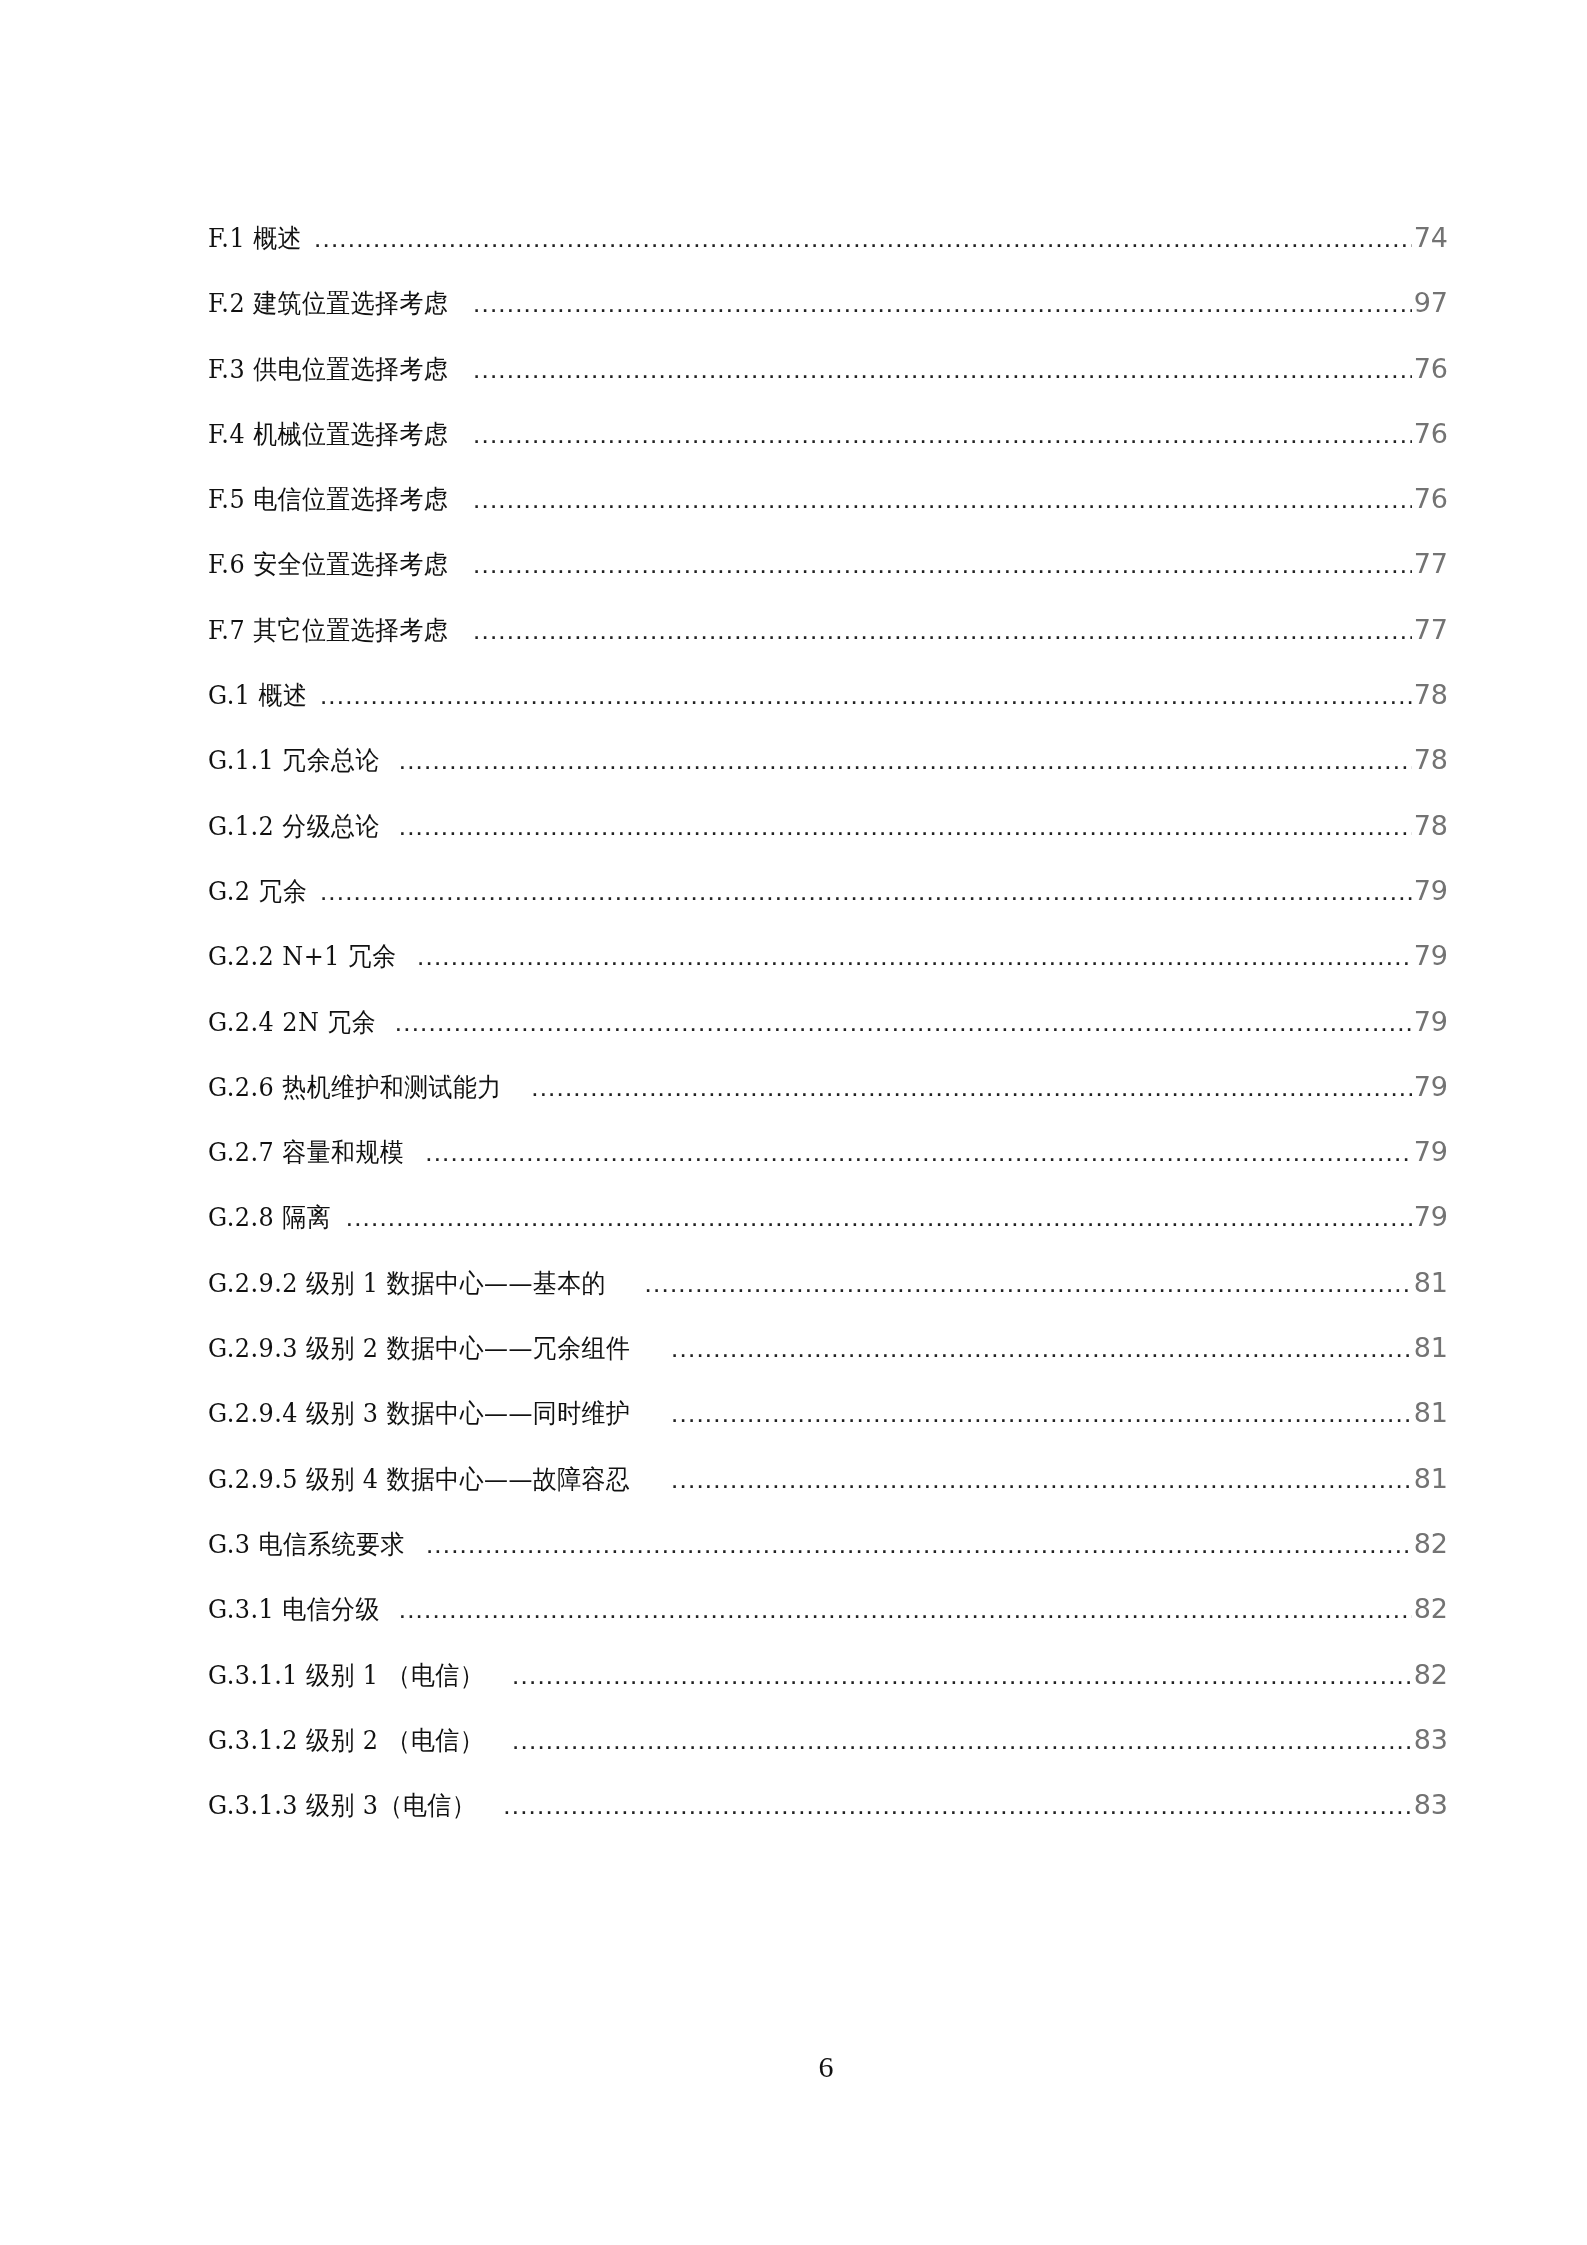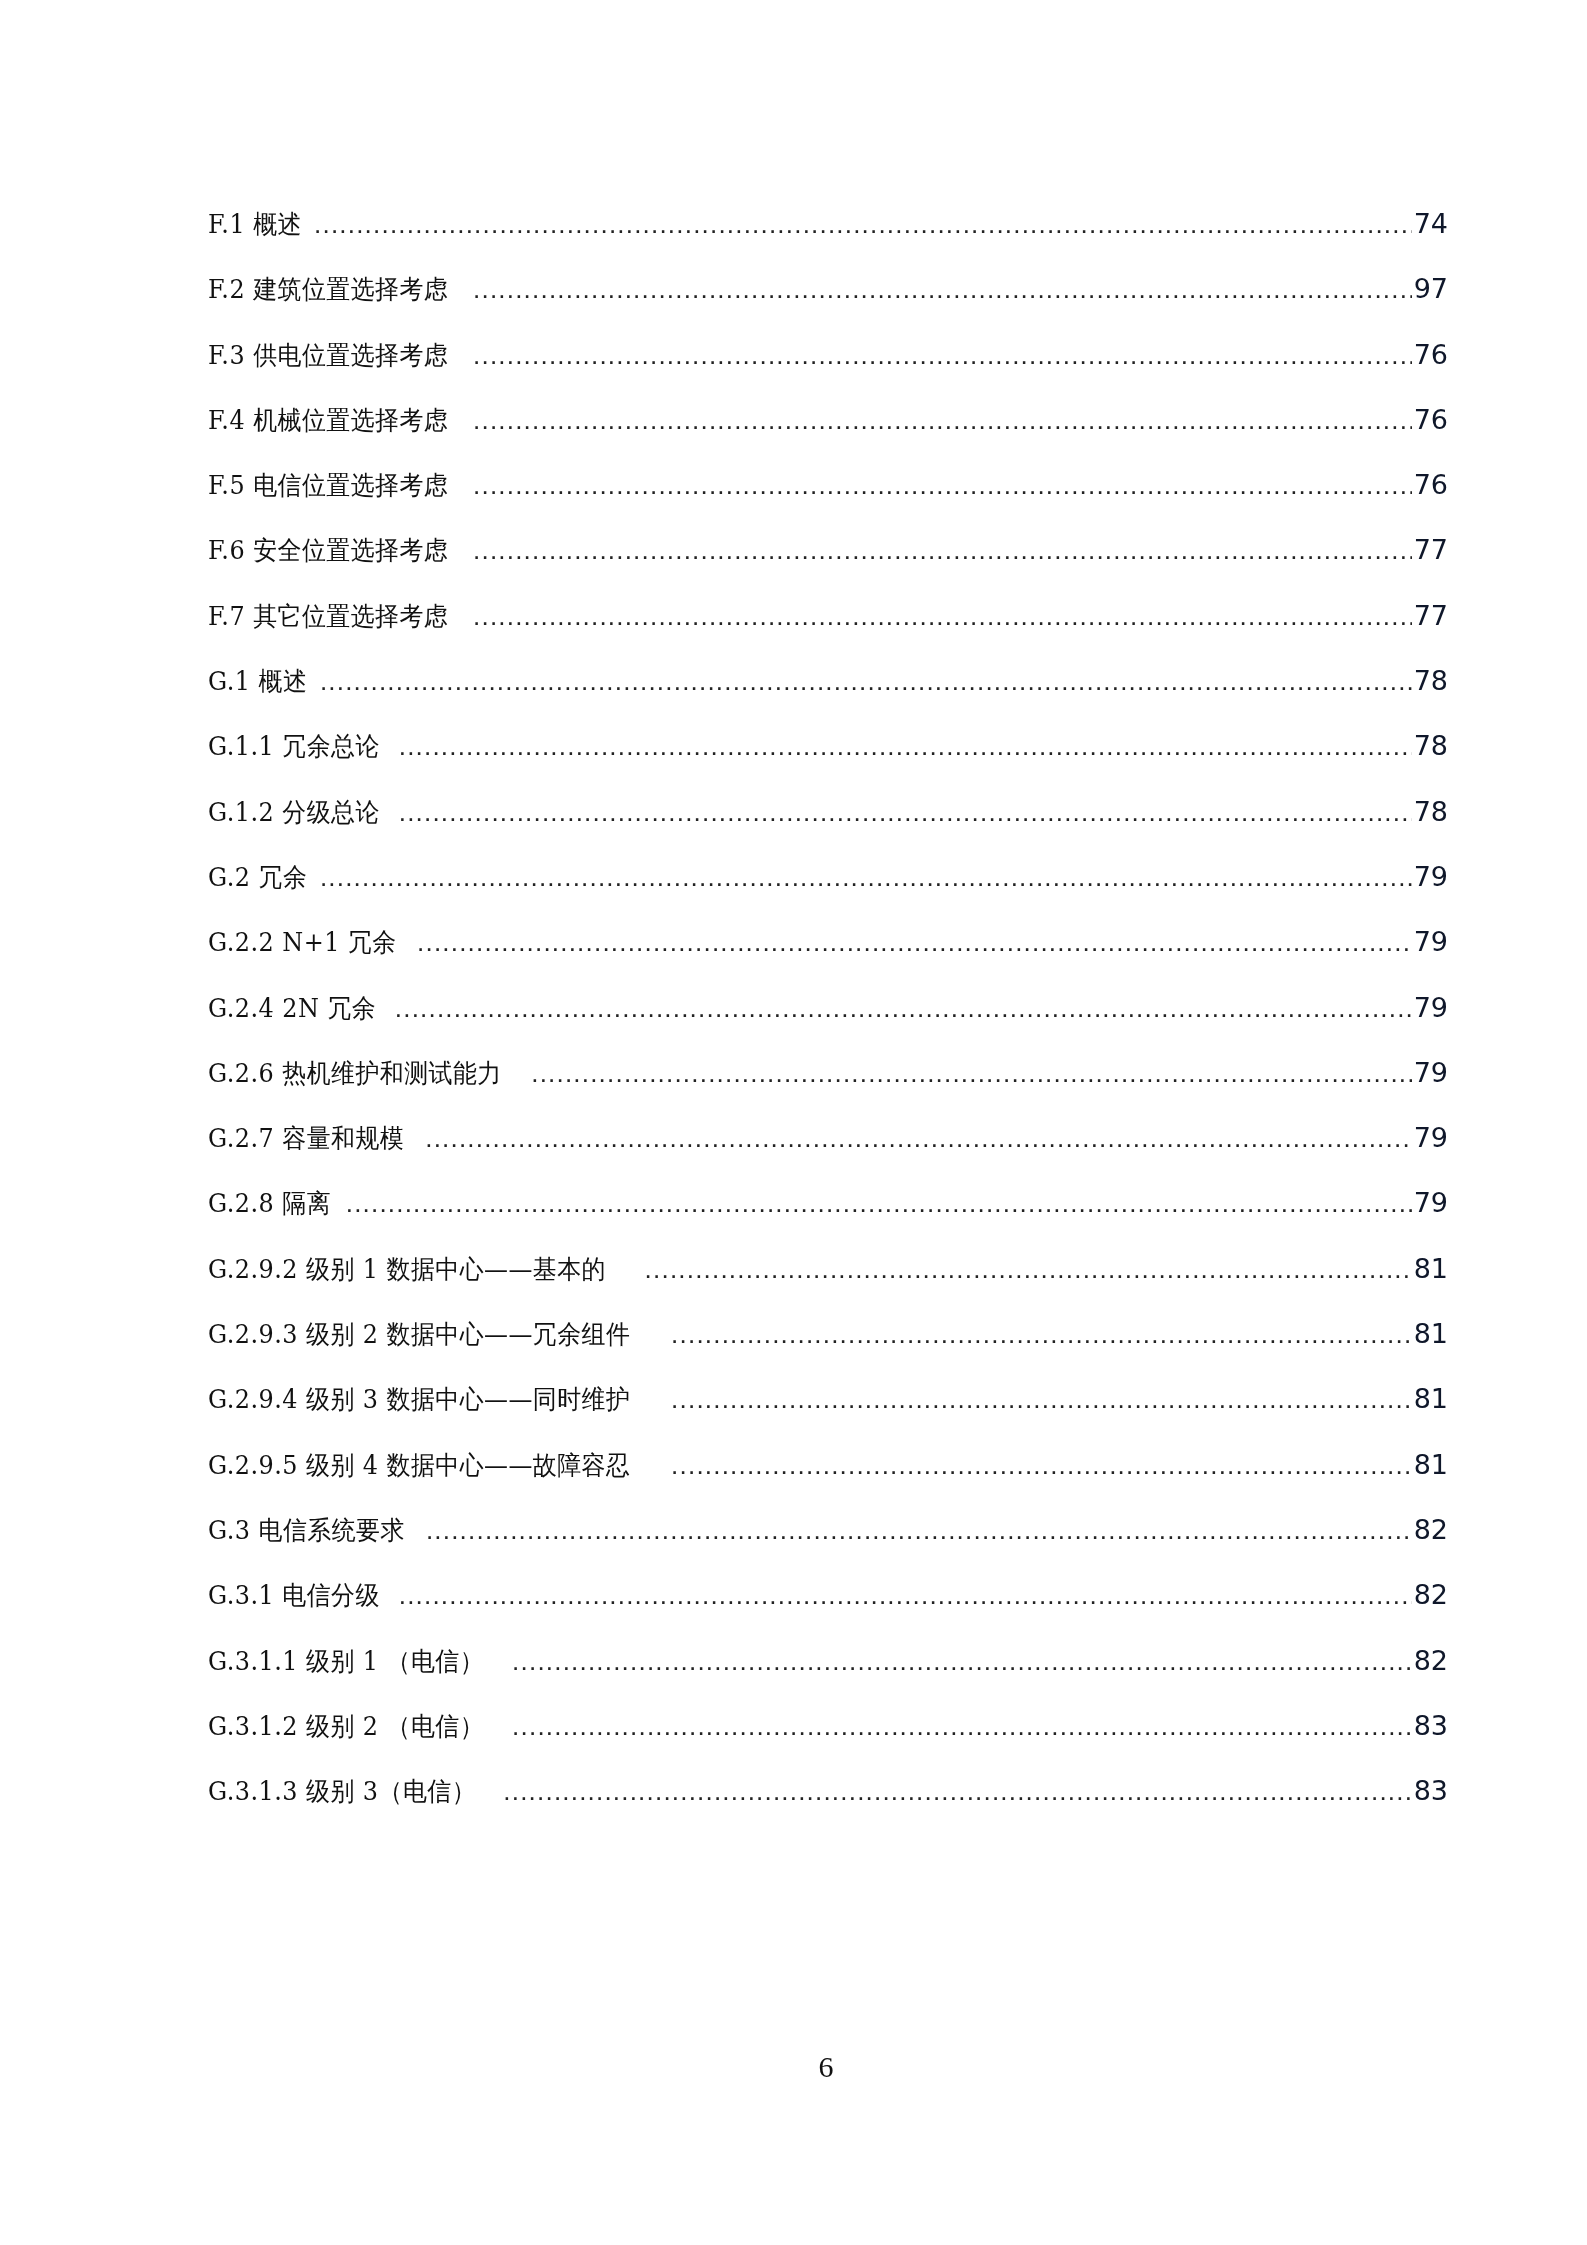--- a/index.html
+++ b/index.html
@@ -17,21 +17,21 @@
     .page {
       position: absolute;
       left: 0; top: 0;
       width: 1587px;
       height: 2245px;
       background: #ffffff;
     }
     .toc {
       position: absolute;
       left: 208px;
-      top: 201px;
+      top: 215px;
       width: 1240px;
     }
     .toc-row {
       display: flex;
       align-items: baseline;
       height: 65.3px;
       line-height: 46px;
       white-space: nowrap;
     }
     .toc-title {
@@ -52,21 +52,21 @@
       color: #222222;
       letter-spacing: 1.2px;
     }
     .toc-leader::before {
       content: "......................................................................................................................................................................................................................................................................................................................................................................";
     }
     .toc-page {
       flex: 0 0 auto;
       font-family: "DejaVu Sans", "Liberation Sans", sans-serif;
       font-size: 27px;
-      color: #0f172a;
+      color: #737373;
       text-align: right;
       min-width: 34px;
     }
     .footer-page {
       position: absolute;
       left: 0;
       width: 1652px;
       top: 2050px;
       text-align: center;
       font-family: "Liberation Serif", "DejaVu Serif", serif;

